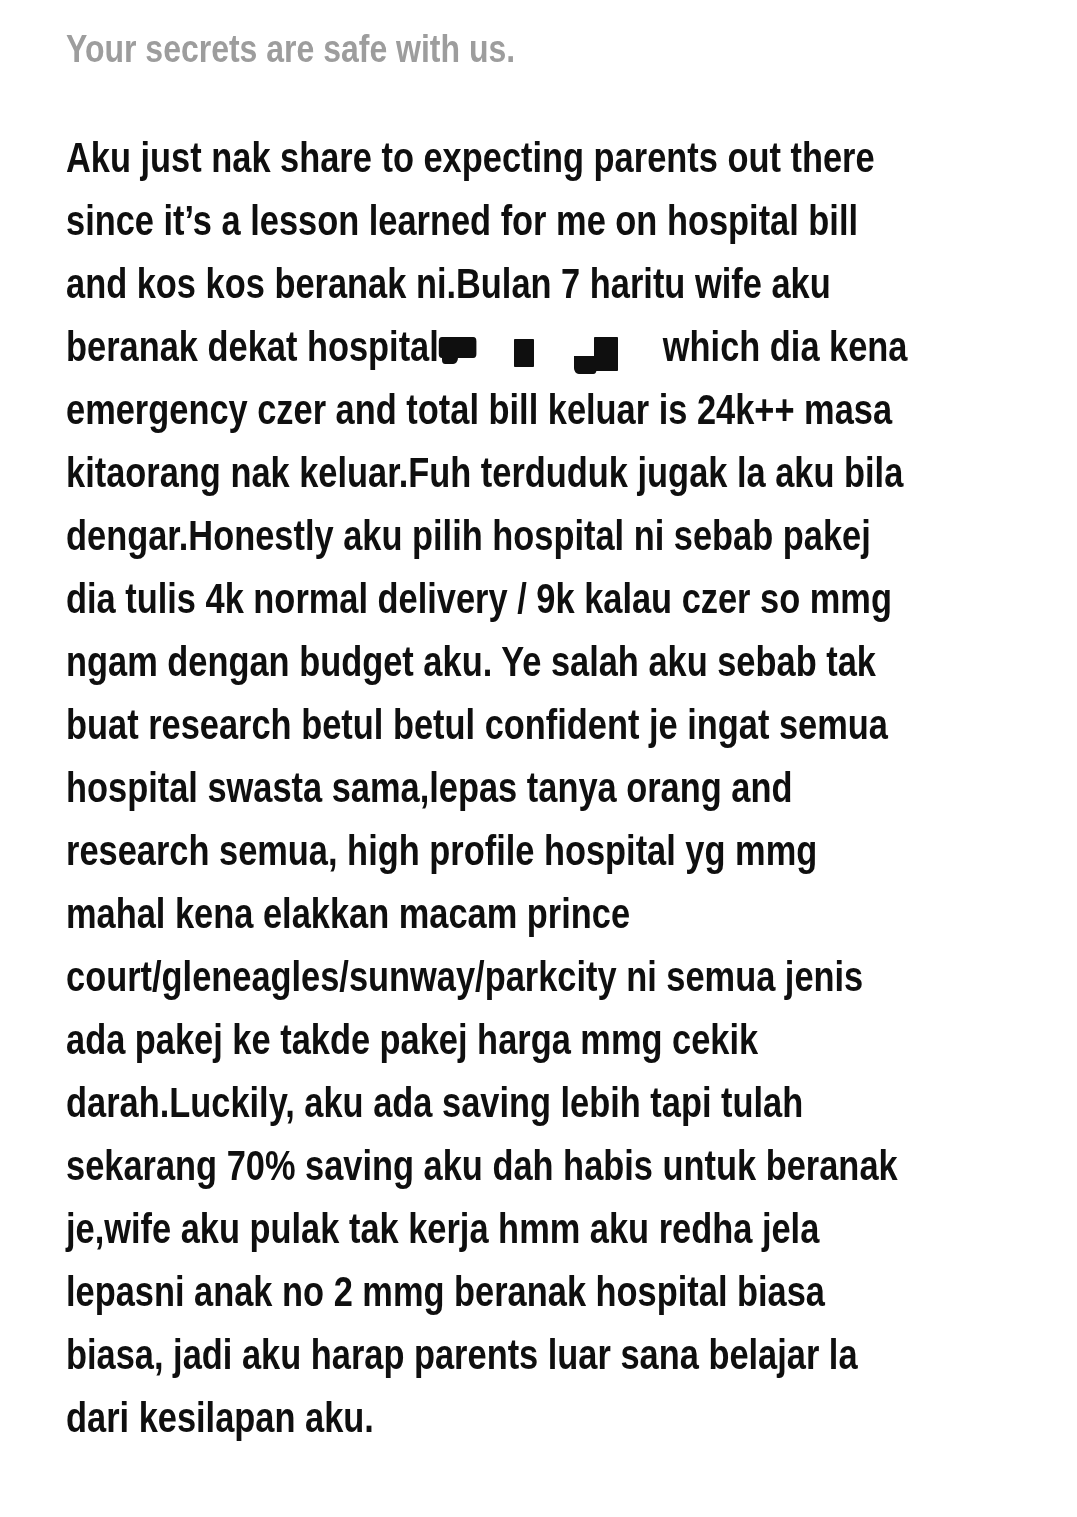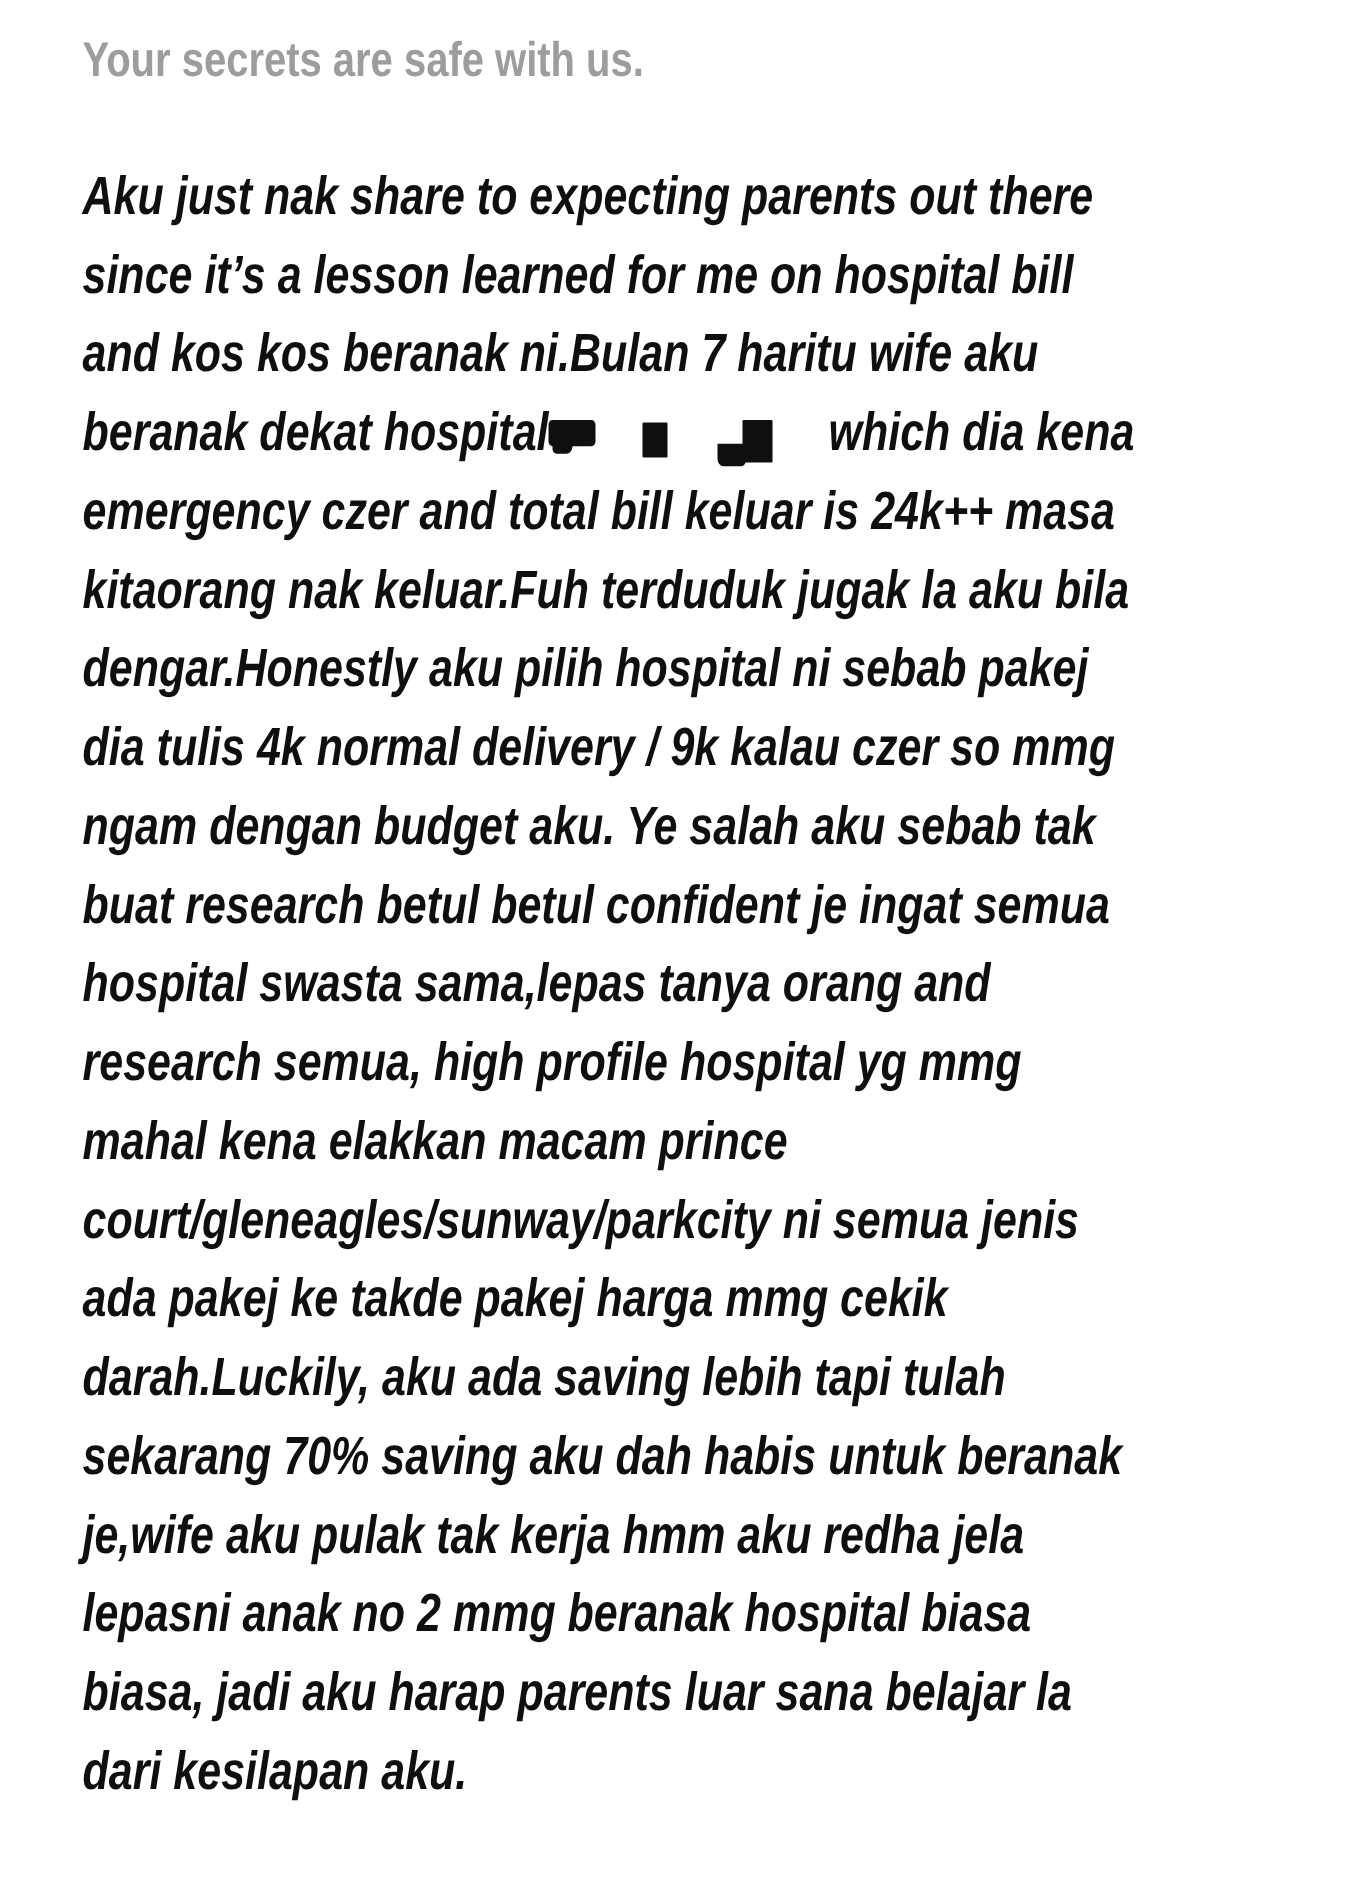--- a/index.html
+++ b/index.html
@@ -21,21 +21,20 @@
     white-space: nowrap;
     transform: scaleX(0.82);
     transform-origin: 0 0;
     letter-spacing: 0px;
   }
   .post {
     position: absolute;
     left: 66px;
     top: 126px;
     width: 1011px;
-    font-style: italic;
   }
   .line {
     font-size: 43px;
     font-weight: 700;
     color: #0f0f0f;
     line-height: 63px;
     height: 63px;
     white-space: nowrap;
     transform: scaleX(0.80);
     transform-origin: 0 50%;

